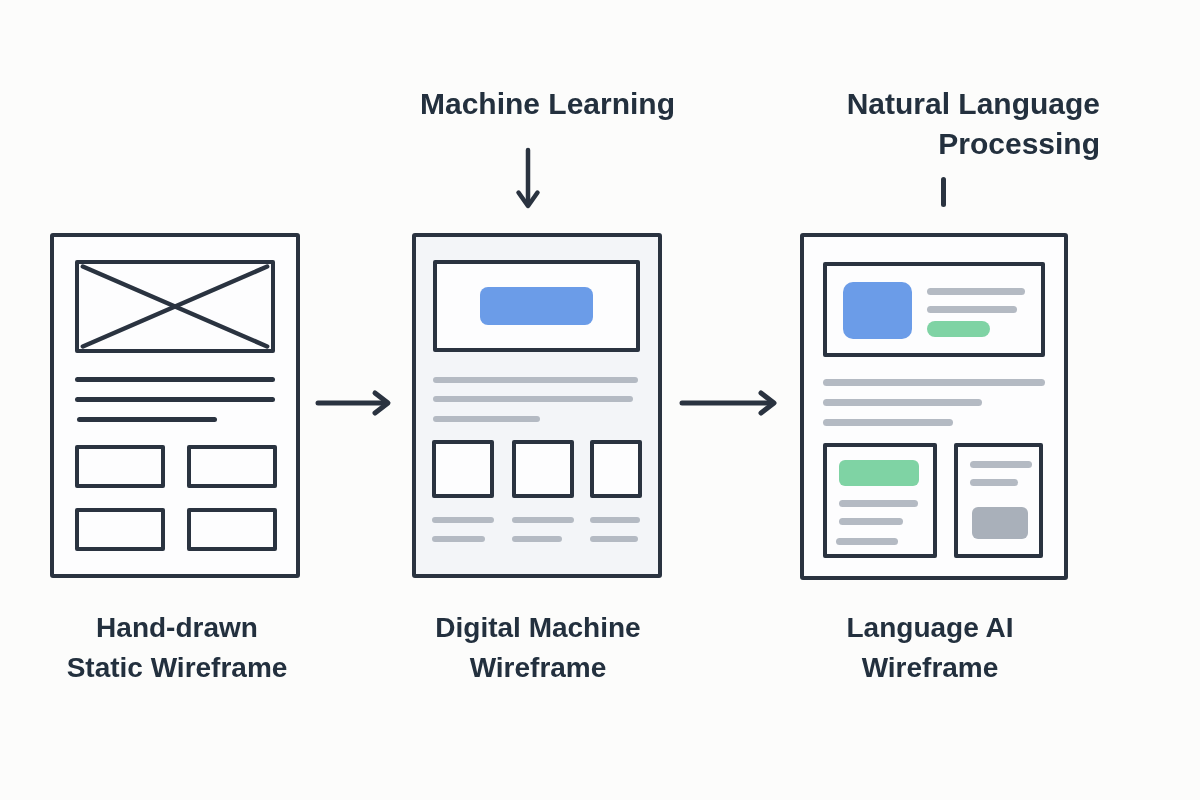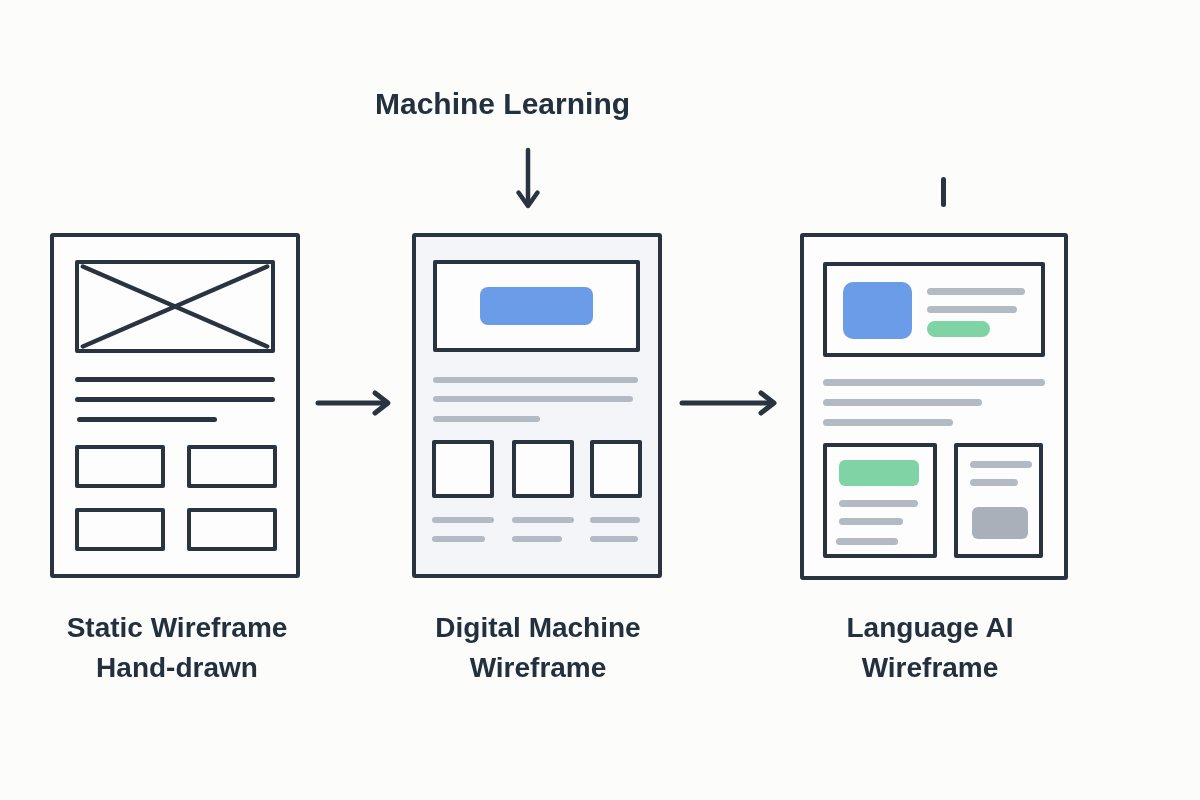--- a/index.html
+++ b/index.html
@@ -30,21 +30,21 @@
     border-radius: 4px;
     background: var(--muted-line, #b4bac3);
   }
   .bar.ink { background: var(--ink, #2a3340); border-radius: 3px; }
   .blue  { background: var(--accent-blue, #6b9ce8); }
   .green { background: var(--accent-green, #7fd3a4); }
   .grayblk { background: var(--muted-block, #a9b0ba); }
   .toplabel {
     position: absolute;
     width: 300px;
-    text-align: left;
+    text-align: right;
     font-size: 30px;
     font-weight: 600;
     line-height: 40px;
     color: var(--text, #23303e);
   }
   .caption {
     position: absolute;
     width: 300px;
     top: 608px;
     text-align: center;
@@ -69,20 +69,21 @@
 
 <div class="canvas">
 
   <div class="toplabel" style="left:375px; top:84px;">Machine Learning</div>
 
   <svg class="stroke" style="left:514px; top:146px;" width="28" height="68" viewBox="0 0 28 68">
     <path d="M14 4 V58" stroke-width="4.5"></path>
     <path d="M4.5 46.5 L14 60 L23.5 46.5" stroke-width="4.5"></path>
   </svg>
 
+  <div class="toplabel" style="left:800px; top:84px;">Natural Language Processing</div>
 
   <div class="tick" style="left:941px; top:177px;"></div>
 
   <div class="card" style="left:50px; top:233px; width:250px; height:345px; background:var(--card-bg);">
     <div class="box" style="left:21px; top:23px; width:200px; height:93px; background:transparent;">
       <svg class="stroke" style="left:0; top:0;" width="192" height="85" viewBox="0 0 100 100" preserveAspectRatio="none">
         <line x1="2" y1="3" x2="98" y2="97" stroke-width="4.5" vector-effect="non-scaling-stroke"></line>
         <line x1="98" y1="3" x2="2" y2="97" stroke-width="4.5" vector-effect="non-scaling-stroke"></line>
       </svg>
     </div>
@@ -140,22 +141,22 @@
       <div class="bar" style="left:9px;  top:91px; width:62px; height:7px;"></div>
     </div>
     <div class="box" style="left:150px; top:206px; width:89px; height:115px;">
       <div class="bar" style="left:12px; top:14px; width:62px; height:7px;"></div>
       <div class="bar" style="left:12px; top:32px; width:48px; height:7px;"></div>
       <div class="grayblk abs" style="left:14px; top:60px; width:56px; height:32px; border-radius:6px;"></div>
     </div>
   </div>
 
   <div class="caption" style="left:27px;">
+    <span>Hand-drawn</span>
     <span>Static Wireframe</span>
-    <span>Hand-drawn</span>
   </div>
   <div class="caption" style="left:388px;">
     <span>Digital Machine</span>
     <span>Wireframe</span>
   </div>
   <div class="caption" style="left:780px;">
     <span>Language AI</span>
     <span>Wireframe</span>
   </div>
 

